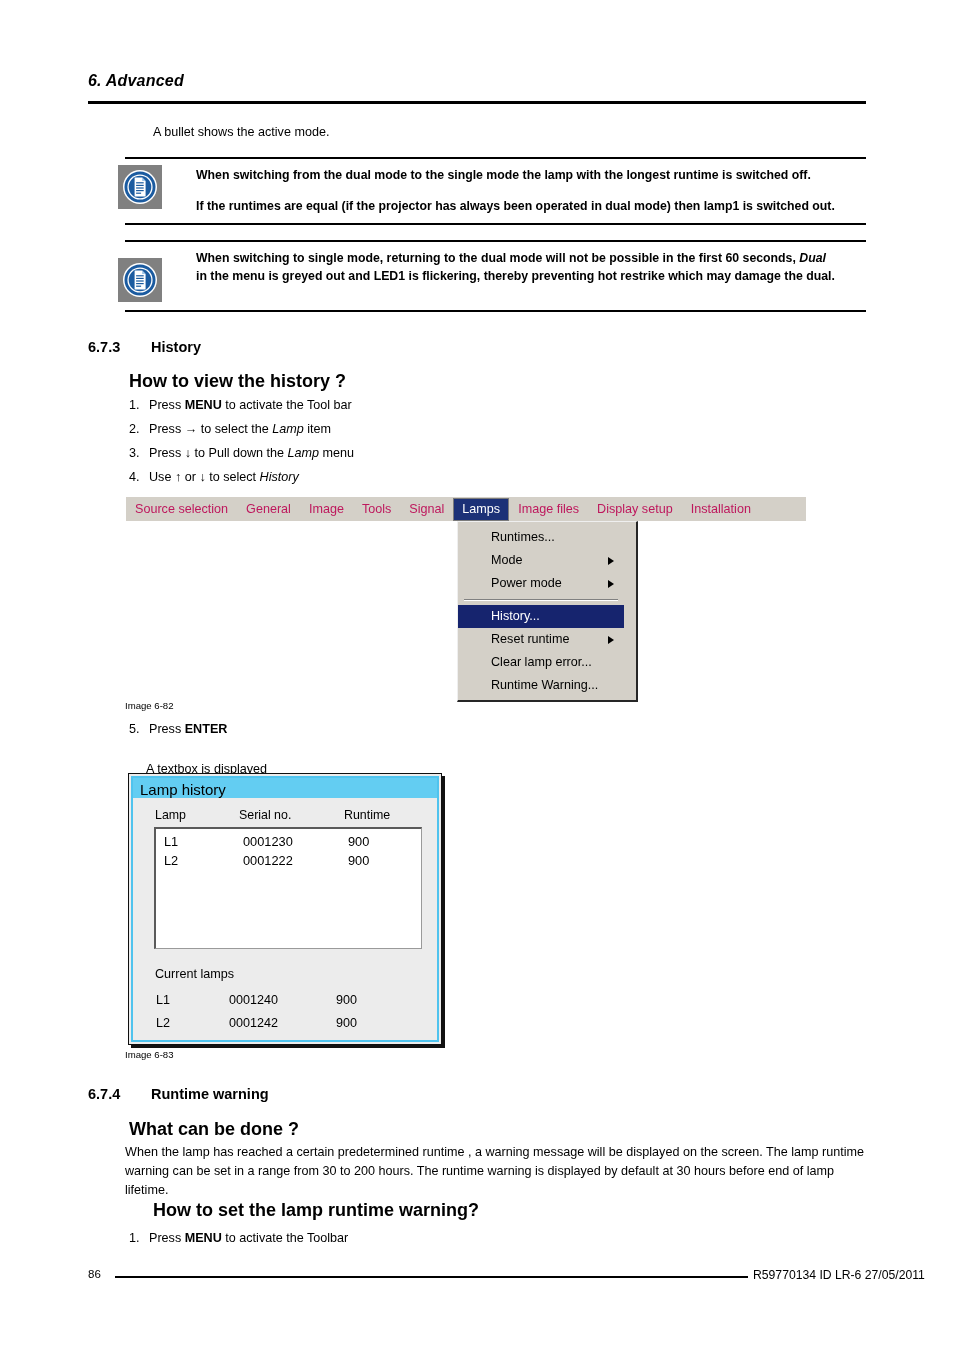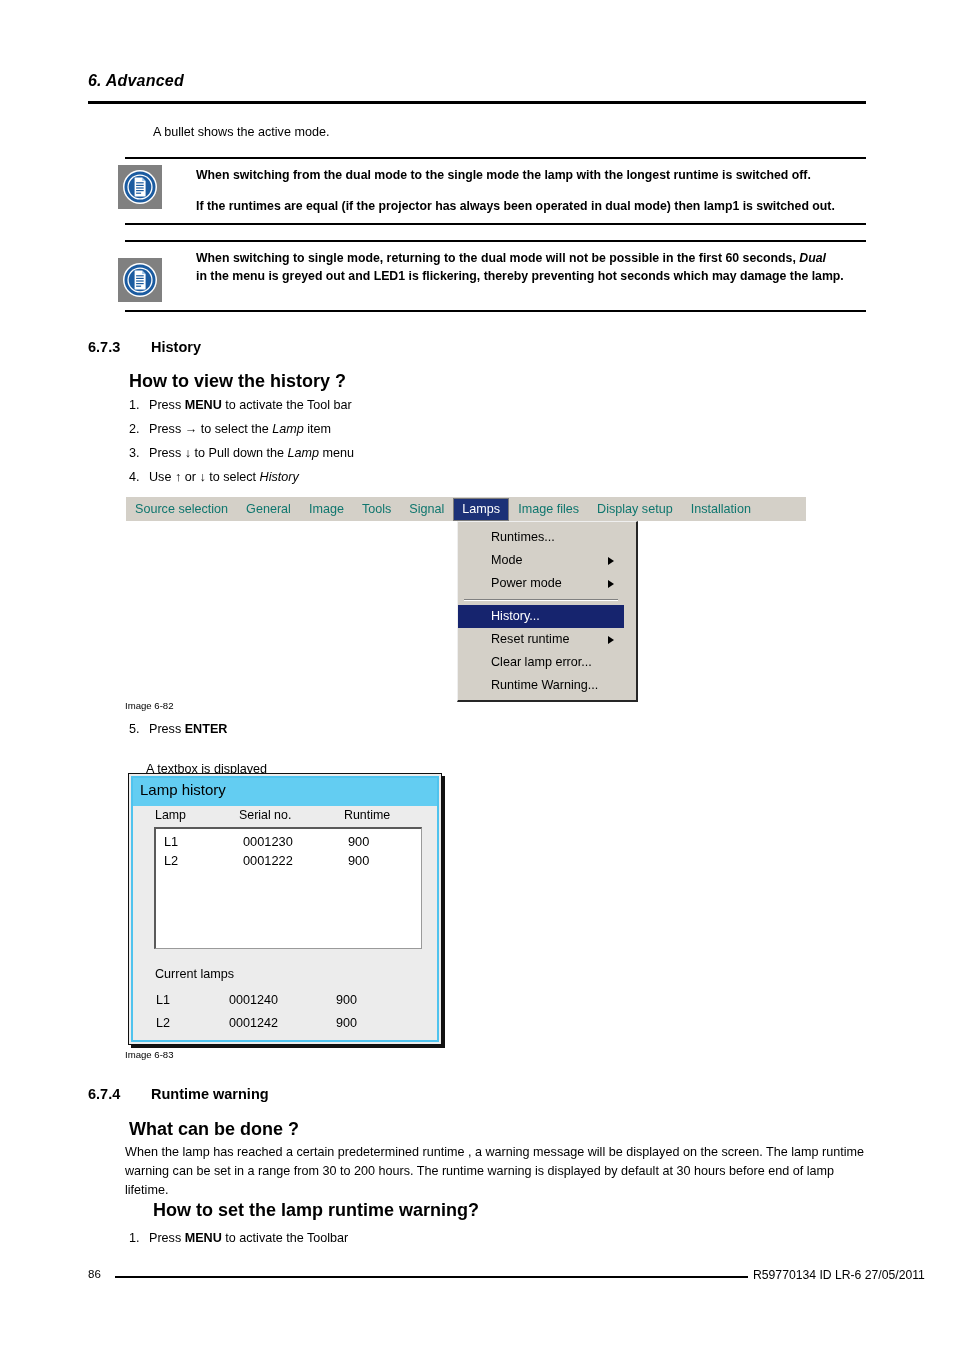--- a/index.html
+++ b/index.html
@@ -139,21 +139,21 @@
     top: 0;
     height: 24px;
     width: 680px;
     background: #d4d0c8;
     display: flex;
     align-items: center;
     font-size: 12.6px;
   }
   .menubar-item {
     padding: 3px 9px 4px 9px;
-    color: #0f766e;
+    color: #be185d;
     white-space: nowrap;
     line-height: 16px;
   }
   .menubar-item.active {
     background: #1c3177;
     color: #ffffff;
     border: 1px solid #7b7b7b;
     padding: 2px 8px 3px 8px;
   }
   .dropdown {
@@ -215,21 +215,21 @@
     position: absolute;
     left: 2px; top: 2px; right: 2px; bottom: 2px;
     border: 2px solid #4fc3ee;
     box-sizing: border-box;
     background: #ececec;
   }
   .lamp-title {
     position: absolute;
     left: 0; top: 0;
     width: 100%;
-    height: 28px;
+    height: 20px;
     line-height: 24px;
     background: #63cdf2;
     color: #000;
     font-size: 15px;
     padding-left: 7px;
     box-sizing: border-box;
   }
   .lamp-colhead {
     position: absolute;
     top: 30px;
@@ -340,21 +340,21 @@
           <rect x="14.1" y="13.2" width="7.6" height="1.2"></rect>
           <rect x="14.1" y="15.8" width="7.6" height="1.2"></rect>
           <rect x="14.1" y="18.4" width="7.6" height="1.2"></rect>
           <rect x="14.1" y="21" width="7.6" height="1.2"></rect>
           <rect x="14.1" y="23.6" width="5" height="1.2"></rect>
         </g>
         <path d="M20.2 8.6 l3.4 3.4 h-3.4 z" fill="#9dc3e6"></path>
       </svg>
     </div>
     <div class="note-body" style="line-height:18px; width:690px;">
-      <p style="margin:0;"><span>When switching to single mode, returning to the dual mode will not be possible in the first 60 seconds, </span><i>Dual</i><br><span>in the menu is greyed out and LED1 is flickering, thereby preventing hot seconds which may damage the lamp.</span></p>
+      <p style="margin:0;"><span>When switching to single mode, returning to the dual mode will not be possible in the first 60 seconds, </span><i>Dual</i><br><span>in the menu is greyed out and LED1 is flickering, thereby preventing hot restrike which may damage the dual.</span></p>
     </div>
   </div>
   <div class="rule-thin" style="top:310px;"></div>
 
   <div class="h3" style="top:339px;">
     <span class="num">6.7.3</span><span>History</span>
   </div>
   <div class="h4" style="top:371px;">How to view the history ?</div>
 
   <div class="step" style="top:398px;">

